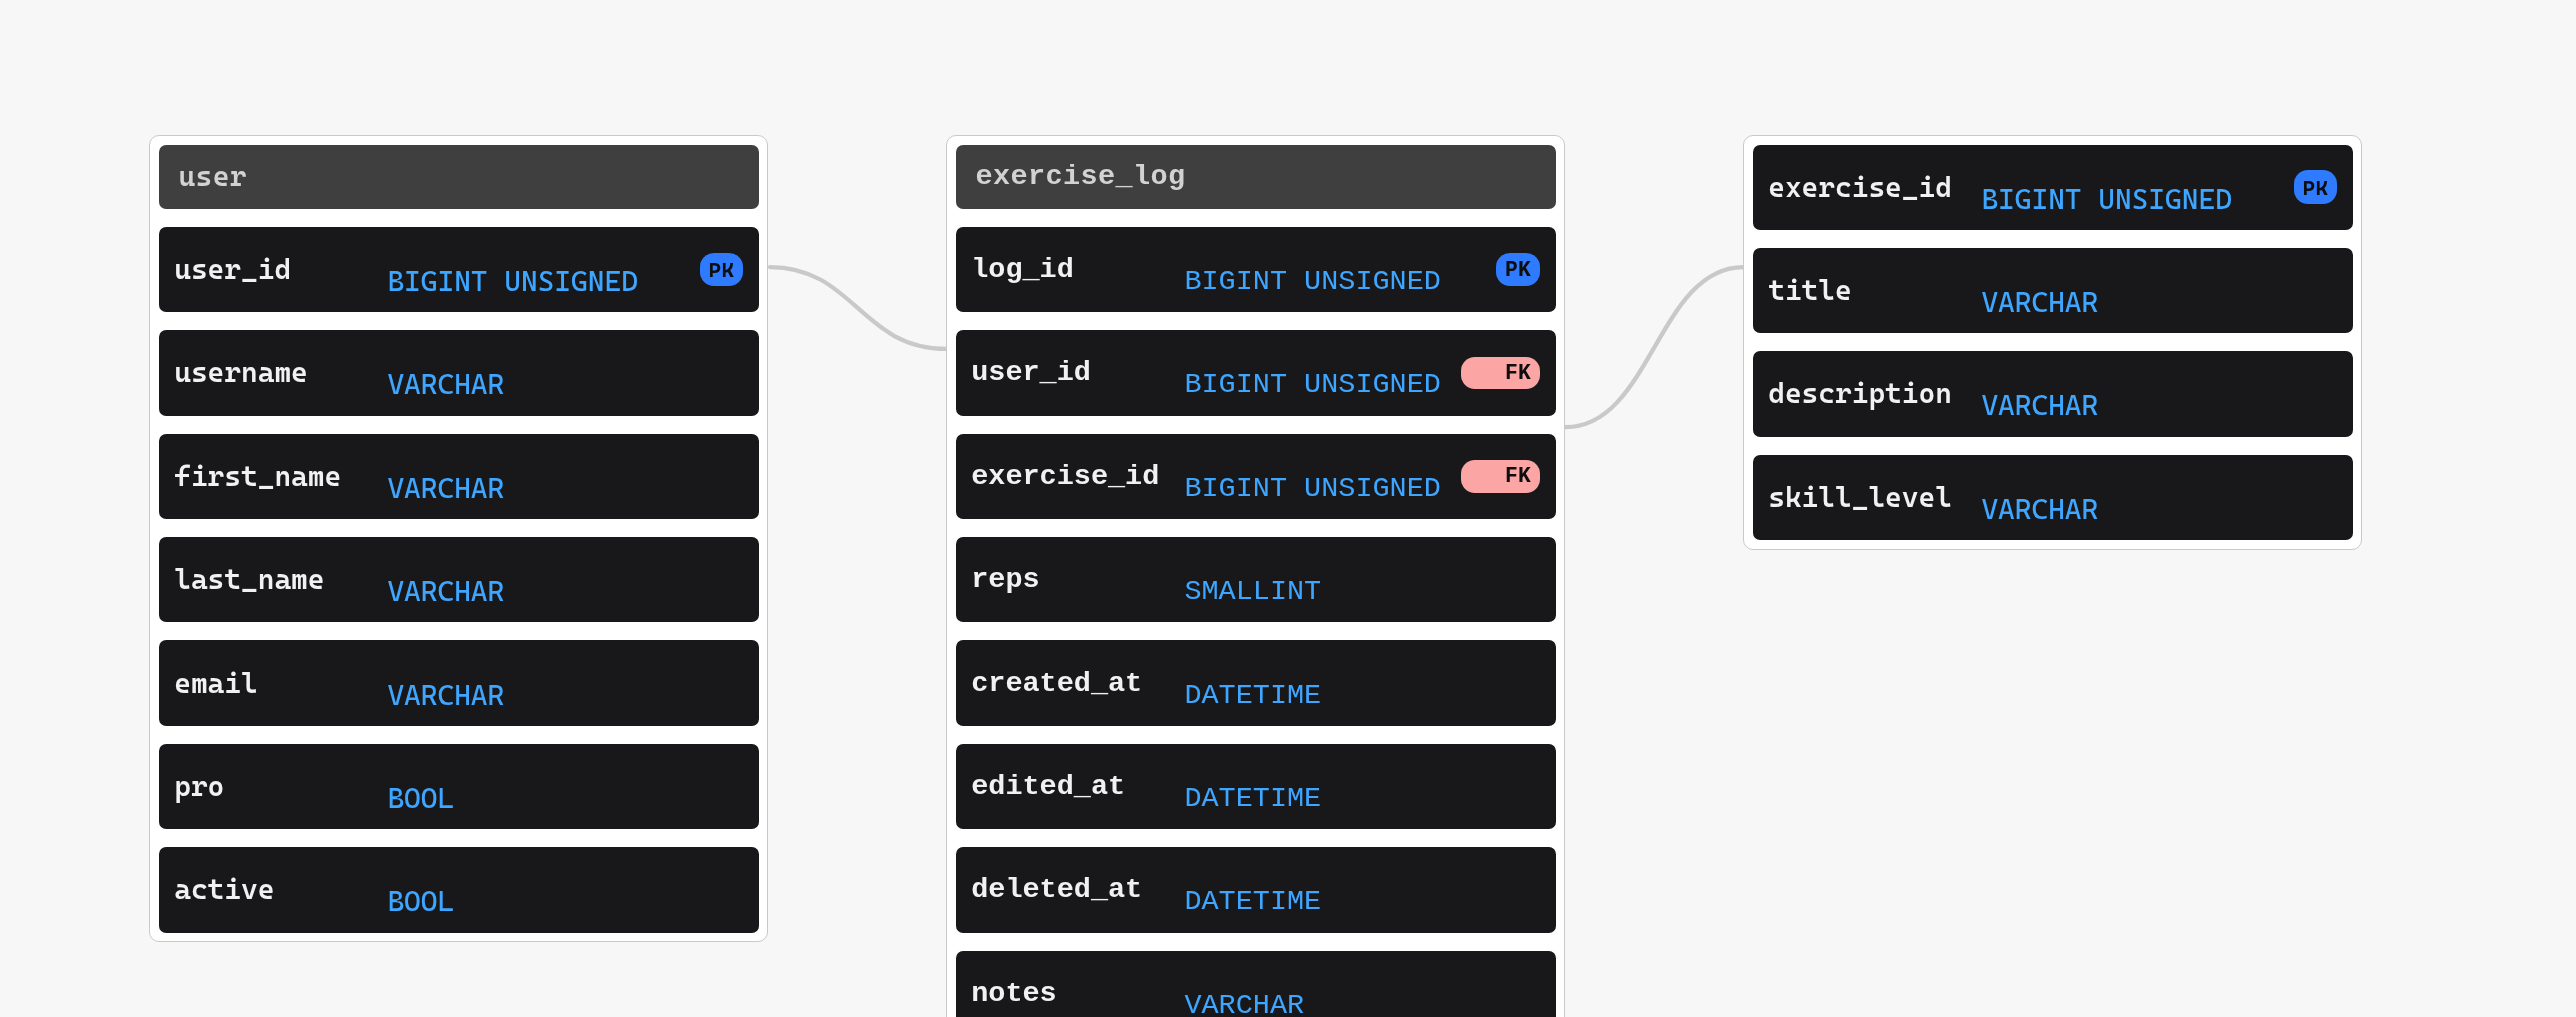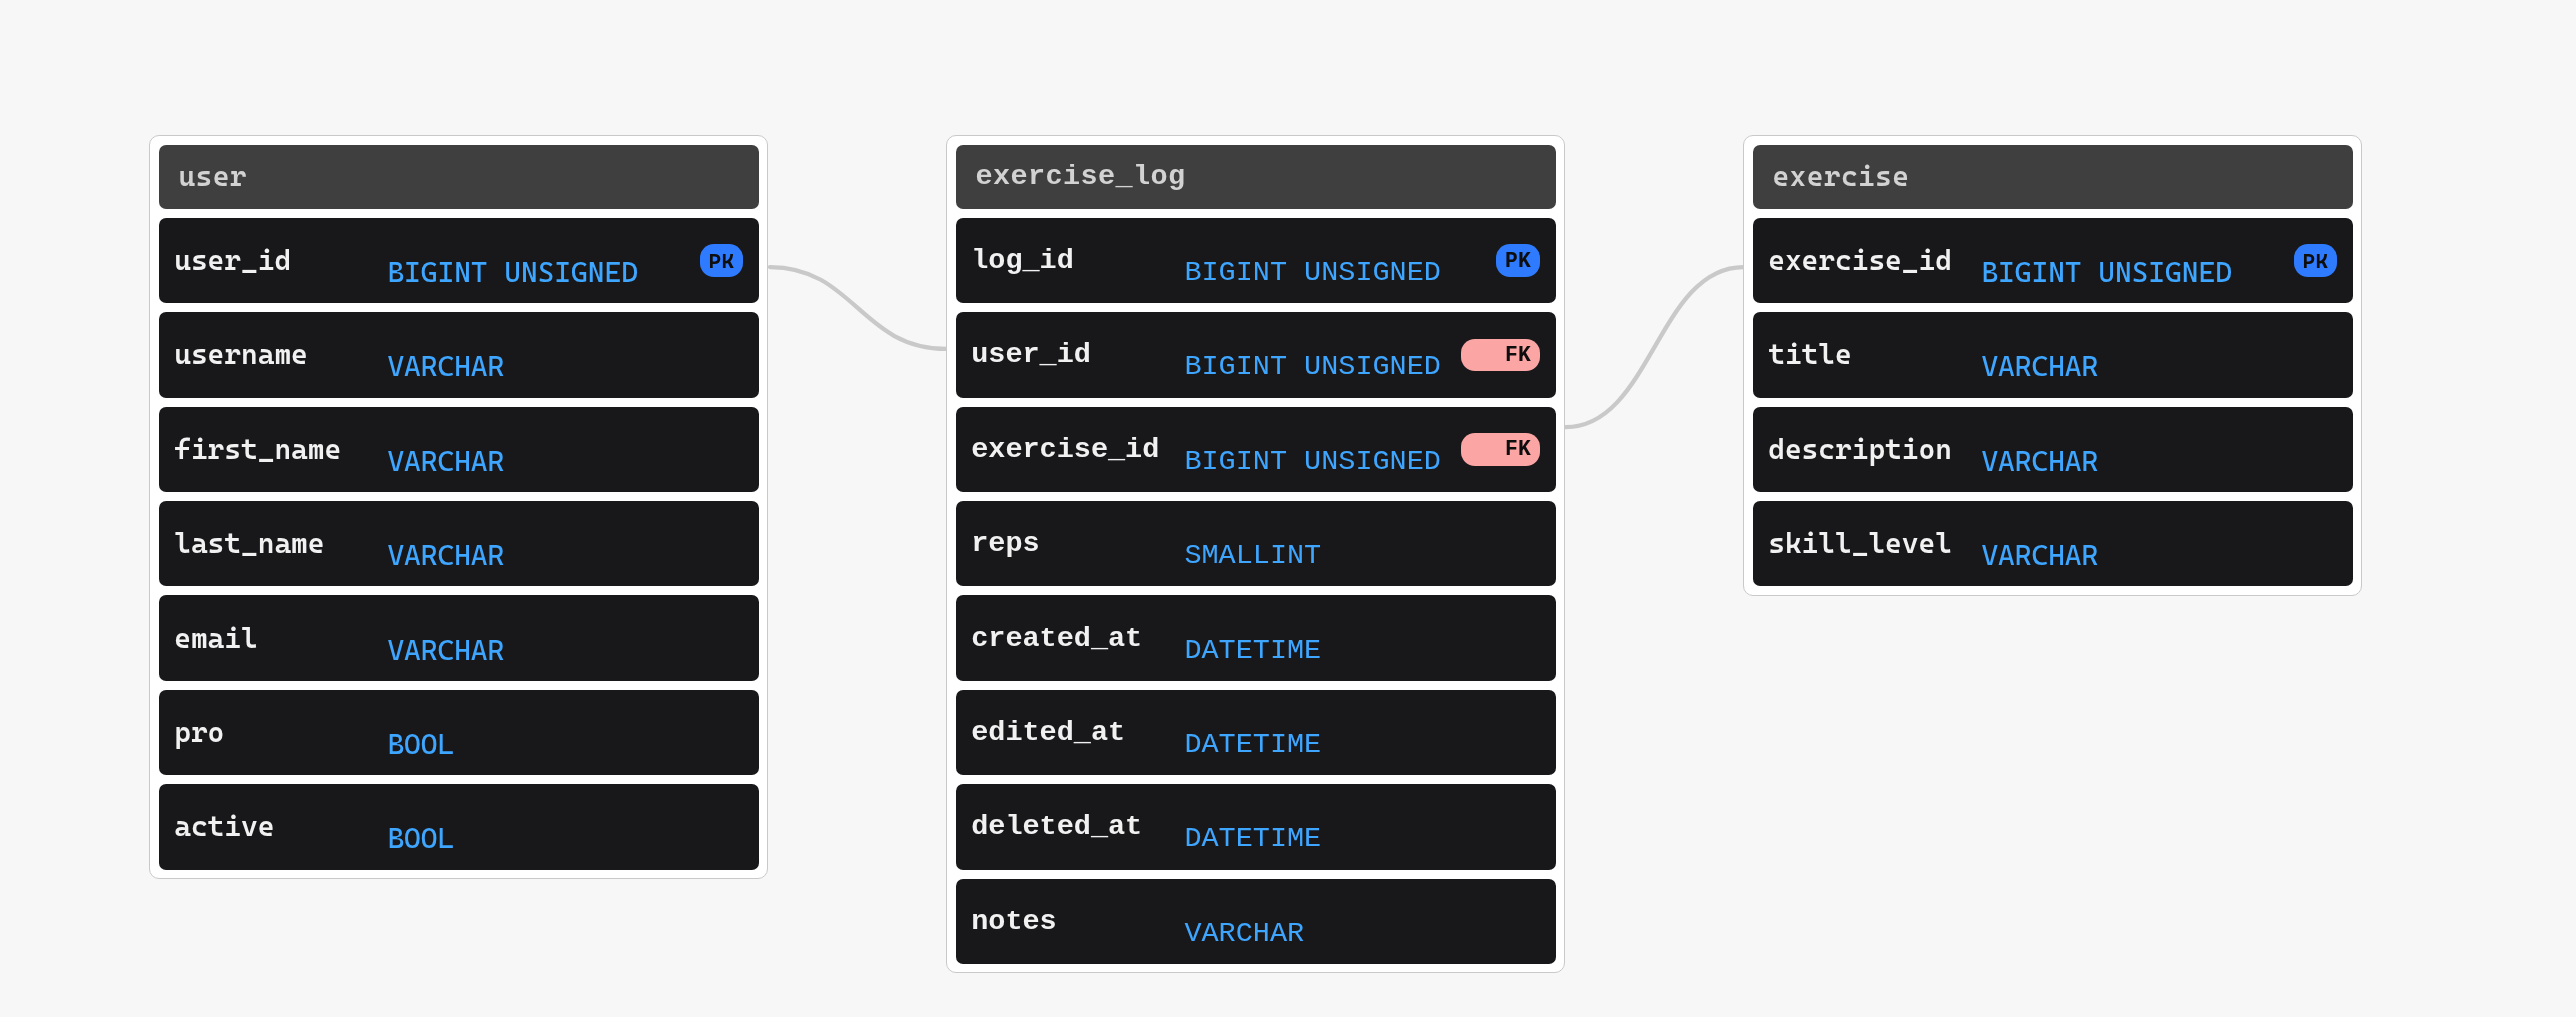--- a/index.html
+++ b/index.html
@@ -25,21 +25,21 @@
     pointer-events: none;
   }
   .table {
     position: absolute;
     background: #ffffff;
     border: 1.4px solid #c9c9c9;
     border-radius: 10px;
     padding: 8.5px;
     display: flex;
     flex-direction: column;
-    gap: 9px;
+    gap: 18px;
   }
   .table-header {
     background: #3f3f3f;
     color: #d2d2d2;
     font-size: 28.5px;
     font-weight: 600;
     padding: 15.7px 20px;
     border-radius: 7.1px;
     letter-spacing: 0.4px;
   }
@@ -159,21 +159,20 @@
       <span class="col-name">deleted_at</span>
       <span class="col-type">DATETIME</span>
     </div>
     <div class="col-row">
       <span class="col-name">notes</span>
       <span class="col-type">VARCHAR</span>
     </div>
   </div>
 
   <div class="table" id="tbl-exercise">
-    <div class="table-header">exercise</div>
 
     <div class="col-row">
       <span class="col-name">exercise_id</span>
       <span class="col-type">BIGINT UNSIGNED</span>
       <span class="key-badge key-PK">PK</span>
     </div>
     <div class="col-row">
       <span class="col-name">title</span>
       <span class="col-type">VARCHAR</span>
     </div>

